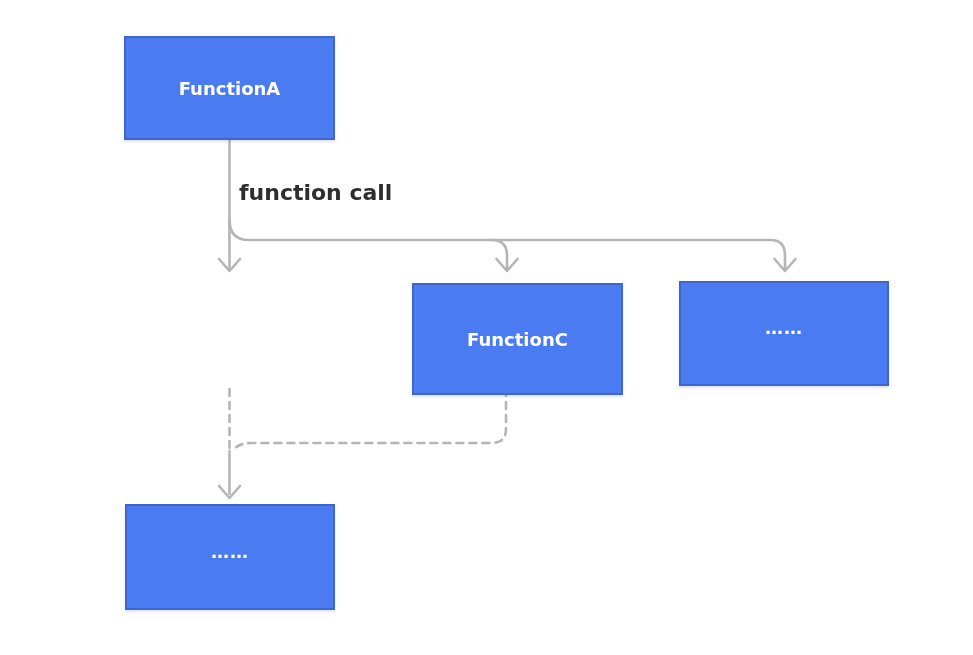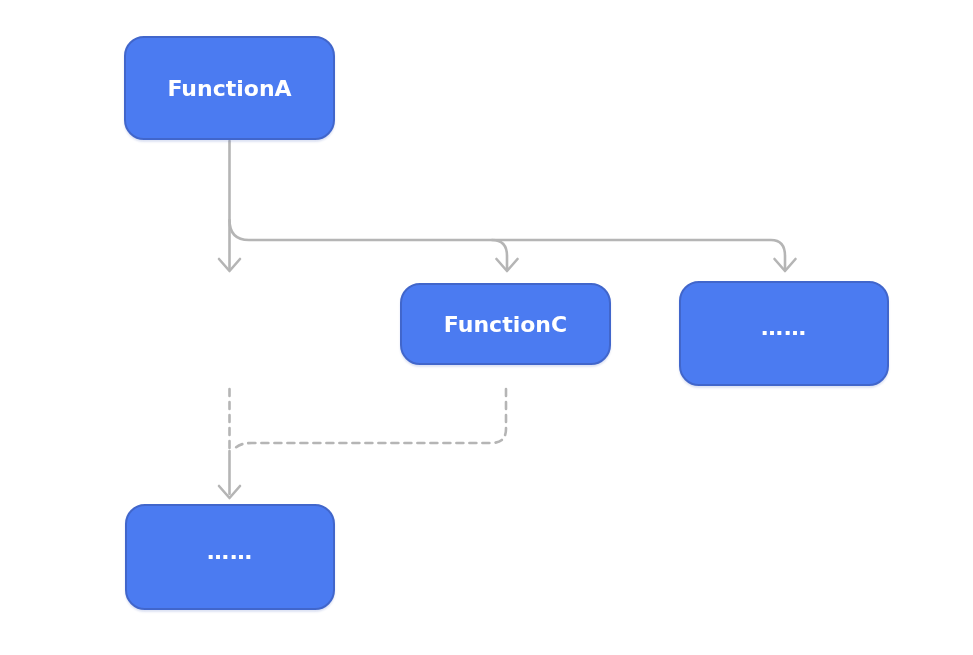--- a/index.html
+++ b/index.html
@@ -28,33 +28,33 @@
     stroke-linecap: round;
     stroke-linejoin: round;
   }
   .connectors .dashed path {
     stroke-dasharray: 7 6;
   }
   .node {
     position: absolute;
     background: var(--node-fill, #4b7bf1);
     border: 2.5px solid var(--node-border, #4166cb);
-    border-radius: 20px;
+    border-radius: 0;
     box-sizing: border-box;
     display: flex;
     align-items: center;
     justify-content: center;
     color: var(--node-text, #ffffff);
-    font-size: 22px;
+    font-size: 18px;
     font-weight: bold;
     box-shadow: 0 2px 2px rgba(70, 100, 190, 0.18);
   }
   .node-a { left: 124px; top: 36px;  width: 211px; height: 104px; }
   .node-b { left: 124px; top: 283px; width: 211px; height: 103px; }
-  .node-c { left: 400px; top: 283px; width: 211px; height: 82px; }
+  .node-c { left: 412px; top: 283px; width: 211px; height: 112px; }
   .node-others-top    { left: 679px; top: 281px; width: 210px; height: 105px; }
   .node-others-bottom { left: 125px; top: 504px; width: 210px; height: 106px; }
   .dots-label {
     transform: translateY(-6px);
     letter-spacing: 1px;
   }
   .edge-label {
     position: absolute;
     left: 239px;
     top: 180px;
@@ -89,20 +89,21 @@
       <path d="M229.5 389 V 449"></path>
 
       <path d="M506 389 V 429 Q506 443 491 443 H252 Q236 443 233 452"></path>
     </g>
   </svg>
 
   <div class="node node-a">
     <span>FunctionA</span>
   </div>
 
+  <div class="edge-label">function call</div>
 
 
   <div class="node node-c">
     <span>FunctionC</span>
   </div>
 
   <div class="node node-others-top">
     <span class="dots-label">……</span>
   </div>
 

